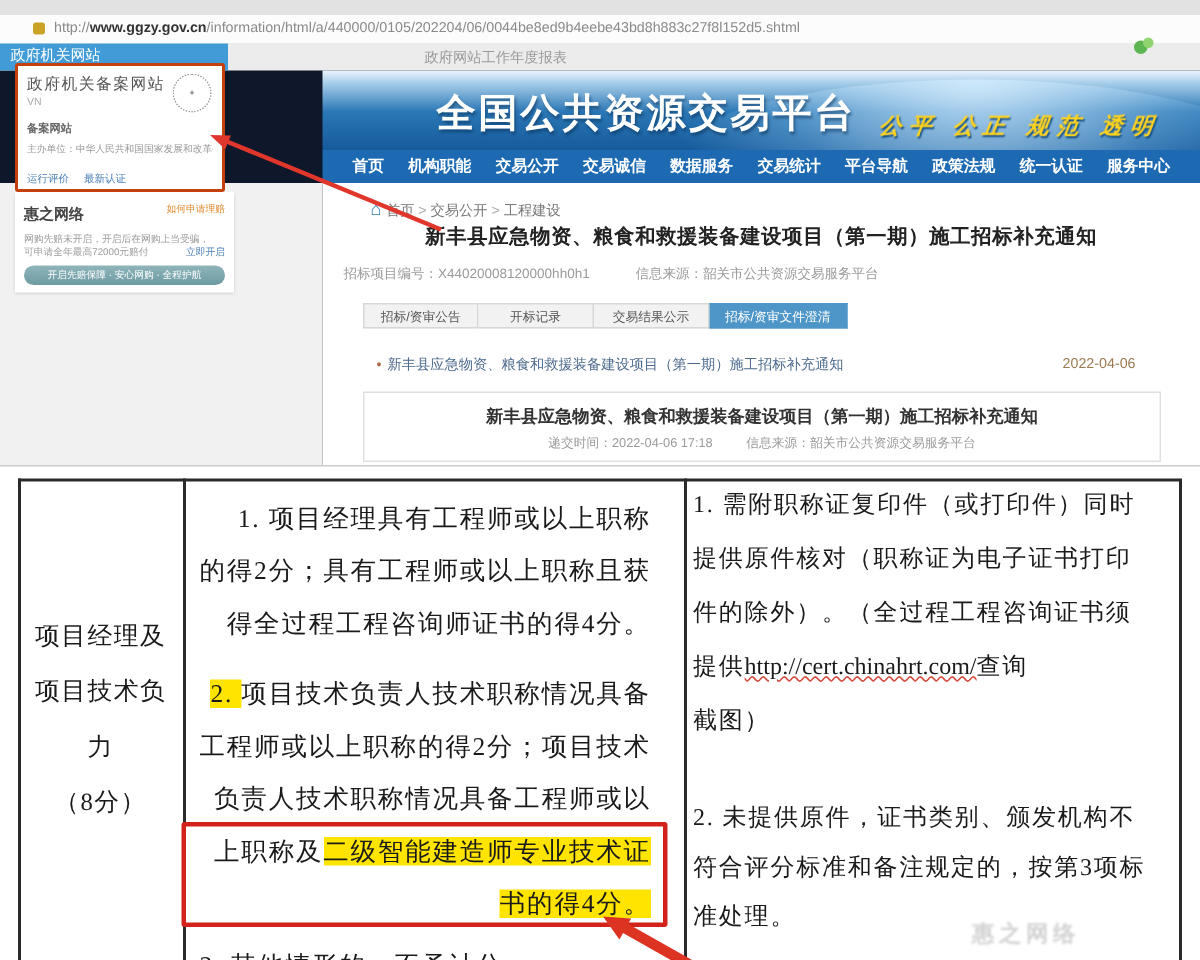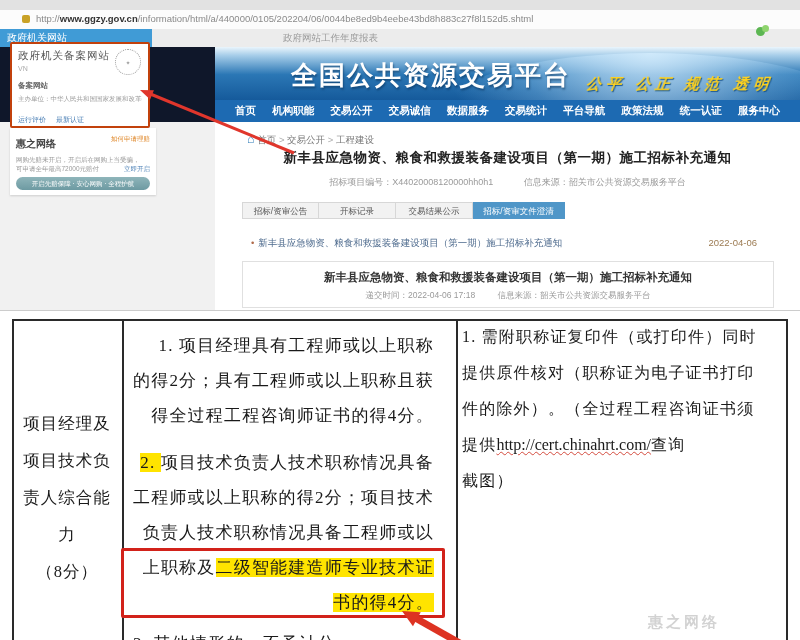--- a/index.html
+++ b/index.html
@@ -40,21 +40,21 @@
   .nav-item{font-size:10.5px;font-weight:bold;color:#fff;white-space:nowrap;filter:blur(.2px);}
 
   
   .left-strip{position:absolute;left:0;top:122px;width:215px;height:189px;background:#f1f1f1;}
   .content{position:absolute;left:215px;top:122px;width:585px;height:189px;background:#fff;border-bottom:1px solid #ddd;box-sizing:border-box;}
   .breadcrumb{position:absolute;left:32px;top:10px;font-size:9.5px;color:#888;}
   .home-icon{color:#2e7cb8;font-size:12px;font-weight:bold;margin-right:3px;}
   .crumb{color:#777;}
   .sep{color:#aaa;}
   .page-title{margin-top:27px;text-align:center;font-size:13.5px;font-weight:bold;color:#222;letter-spacing:.5px;}
-  .meta-line{margin-top:9px;text-align:center;font-size:9px;color:#9a9a9a;}
+  .meta-line{margin-top:9px;font-size:9px;color:#9a9a9a;}
   .meta-line span{margin:0 14px;}
   .tabs{position:absolute;left:27px;top:80px;display:flex;}
   .tab{width:77px;height:17px;line-height:17px;text-align:center;font-size:8.5px;color:#555;
        background:#f2f2f2;border:1px solid #d7d7d7;border-left:none;box-sizing:border-box;white-space:nowrap;overflow:hidden;}
   .tab:first-child{border-left:1px solid #d7d7d7;}
   .tab.active{width:92px;background:#4f96c8;border-color:#4f96c8;color:#fff;}
   .list-row{position:absolute;left:36px;top:115px;width:520px;font-size:9.5px;}
   .bullet{color:#b06a4a;margin-right:4px;}
   .list-link{color:#4d6a8d;}
   .list-date{position:absolute;right:14px;top:0;color:#9c7b52;}
@@ -199,21 +199,20 @@
   <div class="doc">
     <div class="hline"></div>
     <div class="vline v1"></div>
     <div class="vline v2"></div>
     <div class="vline v3"></div>
     <div class="vline v4"></div>
 
     <div class="row-header">
         <div class="tline">项目经理及</div>
         <div class="tline">项目技术负</div>
-        <div class="tline">责人综合能</div>
         <div class="tline">力</div>
         <div class="tline">（8分）</div>
       </div>
 
     <div class="para mid p1">
         <div class="tline">1. 项目经理具有工程师或以上职称</div>
         <div class="tline">的得2分；具有工程师或以上职称且获</div>
         <div class="tline">得全过程工程咨询师证书的得4分。</div>
       </div>
     <div class="para mid p2">
@@ -226,20 +225,25 @@
     <div class="para mid p3">
         <div class="tline">3. 其他情形的，不予计分</div>
       </div>
 
     <div class="para rgt n1">
         <div class="tline">1. 需附职称证复印件（或打印件）同时</div>
         <div class="tline">提供原件核对（职称证为电子证书打印</div>
         <div class="tline">件的除外）。（全过程工程咨询证书须</div>
         <div class="tline"><span>提供</span><span class="url">http://cert.chinahrt.com/</span><span>查询</span></div>
         <div class="tline">截图）</div>
+      </div>
+    <div class="para rgt n2">
+        <div class="tline">2. 未提供原件，证书类别、颁发机构不</div>
+        <div class="tline">符合评分标准和备注规定的，按第3项标</div>
+        <div class="tline">准处理。</div>
       </div>
 
     <div class="red-box"></div>
     <div class="watermark">惠之网络</div>
   </div>
 
   <svg class="arrows" viewBox="0 0 800 640">
     <line x1="294" y1="153" x2="148" y2="93" stroke="#e0362c" stroke-width="3"></line>
     <g transform="translate(140,90) rotate(22.4)">
       <path d="M0,0 L13,-5 L13,5 Z" fill="#e0362c"></path>

